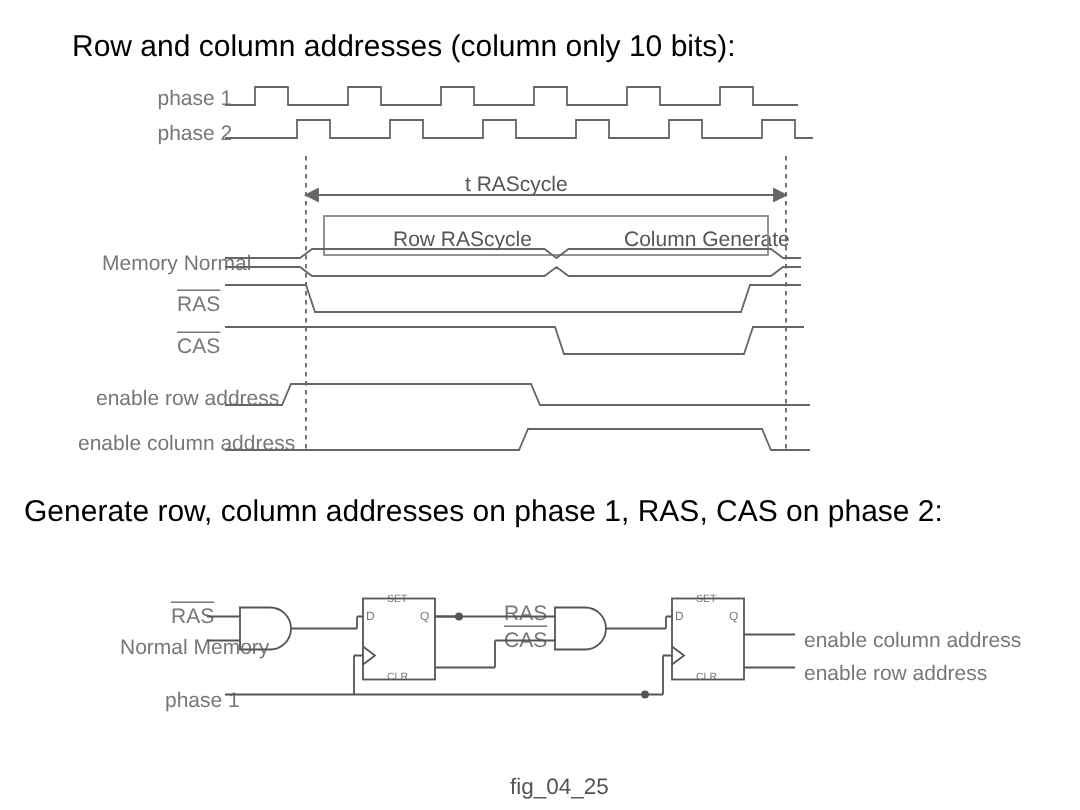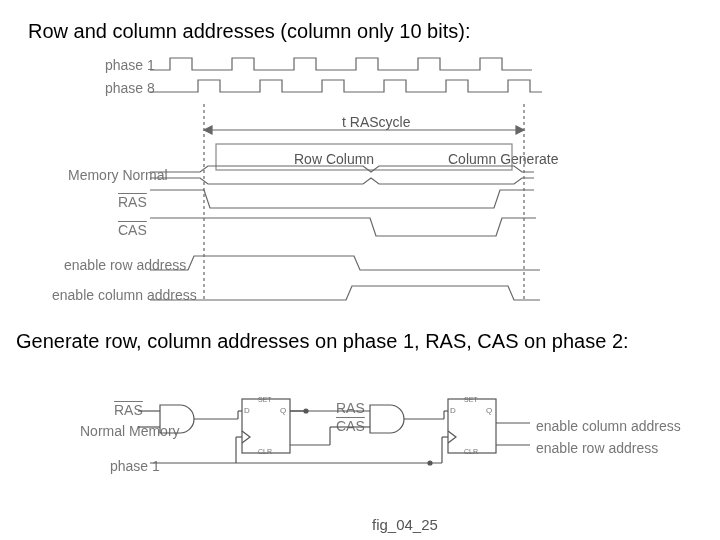--- a/index.html
+++ b/index.html
@@ -17,41 +17,40 @@
     color: #000;
   }
   .tiny-label {
     position: absolute;
     font-size: 14px;
     color: #777;
     white-space: nowrap;
   }
   .tiny-label.dark {
     color: #555;
-    margin-left: 32px;
   }
   svg { position: absolute; }
 </style>
 </head>
 <body>
 
-<div class="heading" style="left:28px;top:20px">Row and column addresses (column only 10 bits):</div>
+<div class="heading" style="left:48px;top:20px">Row and column addresses (column only 10 bits):</div>
 <div class="heading" style="left: 16px; top: 330px; max-width: 640px;">Generate row, column addresses on phase 1, RAS, CAS on phase 2:</div>
 
 <div class="tiny-label" style="left:105px;top:57px">phase 1</div>
-<div class="tiny-label" style="left:105px;top:80px">phase 8</div>
+<div class="tiny-label" style="left:105px;top:80px">phase 2</div>
 <div class="tiny-label" style="left:68px;top:167px">Memory Normal</div>
 <div class="tiny-label" style="left:118px;top:194px;text-decoration:overline">RAS</div>
 <div class="tiny-label" style="left:118px;top:222px;text-decoration:overline">CAS</div>
 <div class="tiny-label" style="left:64px;top:257px">enable row address</div>
 <div class="tiny-label" style="left:52px;top:287px">enable column address</div>
 
 <div class="tiny-label dark" style="left:310px;top:114px">t RAScycle</div>
 
-<div class="tiny-label dark" style="left:262px;top:151px">Row Column</div>
+<div class="tiny-label dark" style="left:262px;top:151px">Row RAScycle</div>
 <div class="tiny-label dark" style="left:416px;top:151px">Column Generate</div>
 
 <svg style="left:140px;top:50px" width="420" height="260">
   <g stroke="#666" stroke-width="1.2" fill="none">
 
     <path d="M10 20 h20 v-12 h22 v12 h40 v-12 h22 v12 h40 v-12 h22 v12 h40 v-12 h22 v12 h40 v-12 h22 v12 h40 v-12 h22 v12 h30"></path>
 
     <path d="M10 42 h48 v-12 h22 v12 h40 v-12 h22 v12 h40 v-12 h22 v12 h40 v-12 h22 v12 h40 v-12 h22 v12 h40 v-12 h22 v12 h12"></path>
 
     <line x1="64" y1="54" x2="64" y2="250" stroke-dasharray="3 3"></line>

